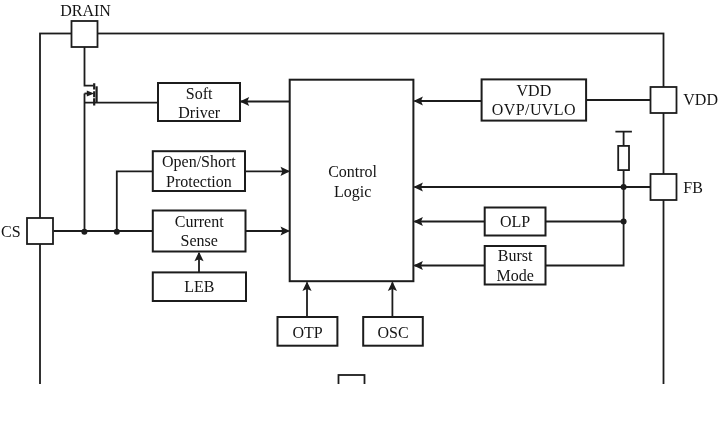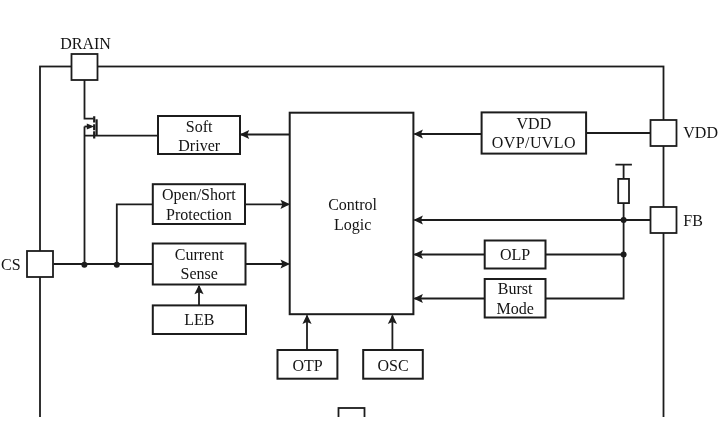--- a/index.html
+++ b/index.html
@@ -1,16 +1,16 @@
 <!DOCTYPE html>
 <html><head>
 <meta charset="utf-8">
 <style>
   html,body{margin:0;padding:0;background:#ffffff;}
-  #wrap{position:relative;width:721px;height:384px;background:#ffffff;overflow:hidden;filter:blur(0.35px);margin-top:33px;}
+  #wrap{position:relative;width:721px;height:384px;background:#ffffff;overflow:hidden;filter:blur(0.35px);}
   svg{display:block;}
   text{font-family:"Liberation Serif", serif;fill:#141414;}
 </style>
 </head>
 <body>
 <div id="wrap">
 <svg width="721" height="423" viewBox="0 0 721 423">
   <g stroke="#1c1c1c" stroke-width="1.8" fill="none">
 
     <rect x="40" y="33.5" width="623.5" height="353.1"></rect>

